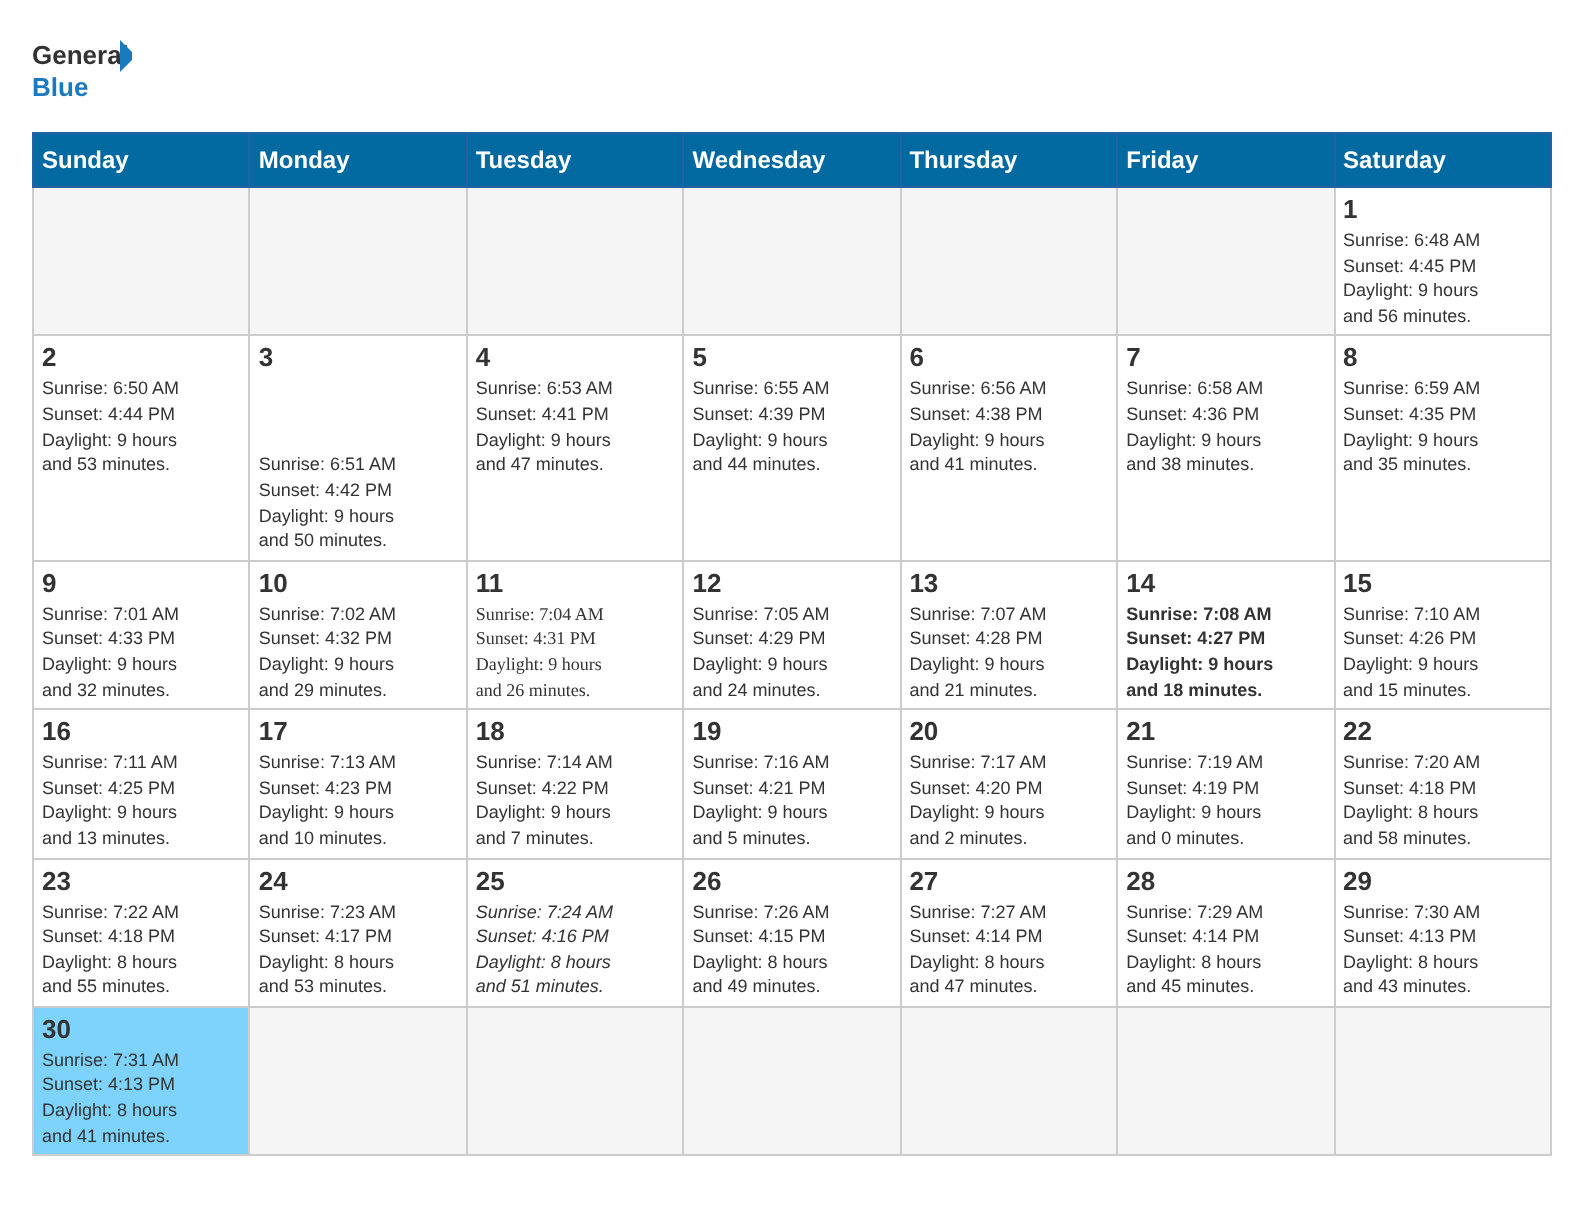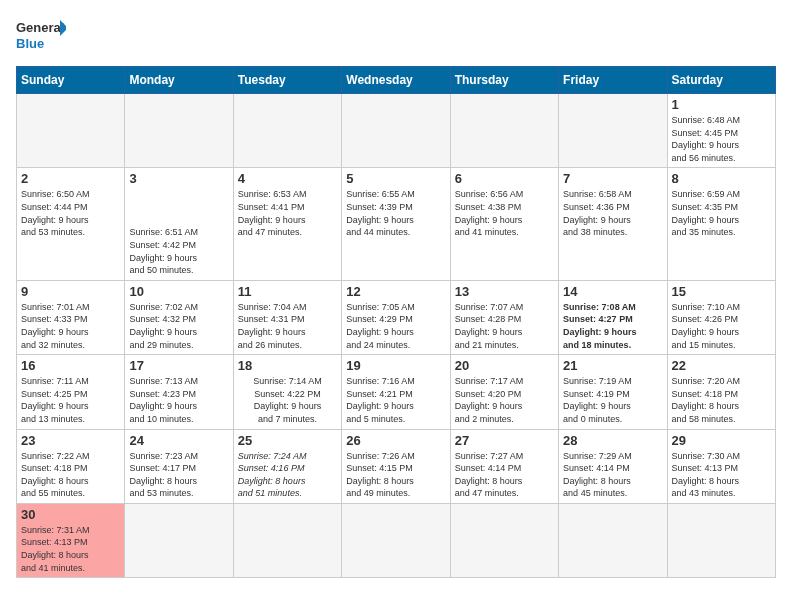--- a/index.html
+++ b/index.html
@@ -66,21 +66,21 @@
       color: #333;
       display: block;
       margin-bottom: 2px;
     }
     .day-info {
       font-size: 9px;
       color: #333;
       line-height: 1.4;
     }
     .last-row td {
-      background: #fca5a5;
+      background: #7dd3fc;
     }
   </style>
 </head>
 <body>
 
 <div class="header">
   <div class="logo">
   <svg width="50" height="40" viewBox="0 0 50 40">
     <text x="0" y="16" font-family="Arial" font-size="13" font-weight="bold" fill="#333">General</text>
     <text x="0" y="32" font-family="Arial" font-size="13" font-weight="bold" fill="#1a7abf">Blue</text>
@@ -182,21 +182,21 @@
         </td>
         <td>
           <span class="day-number">10</span>
           <div class="day-info" style="white-space: pre-line;">Sunrise: 7:02 AM
 Sunset: 4:32 PM
 Daylight: 9 hours
 and 29 minutes.</div>
         </td>
         <td>
           <span class="day-number">11</span>
-          <div class="day-info" style="white-space: pre-line;">Sunrise: 7:04 AM
+          <div class="day-info" style="white-space: pre-line; font-family: Liberation Serif, serif;">Sunrise: 7:04 AM
 Sunset: 4:31 PM
 Daylight: 9 hours
 and 26 minutes.</div>
         </td>
         <td>
           <span class="day-number">12</span>
           <div class="day-info" style="white-space: pre-line;">Sunrise: 7:05 AM
 Sunset: 4:29 PM
 Daylight: 9 hours
 and 24 minutes.</div>
@@ -233,21 +233,21 @@
         </td>
         <td>
           <span class="day-number">17</span>
           <div class="day-info" style="white-space: pre-line;">Sunrise: 7:13 AM
 Sunset: 4:23 PM
 Daylight: 9 hours
 and 10 minutes.</div>
         </td>
         <td>
           <span class="day-number">18</span>
-          <div class="day-info" style="white-space: pre-line; text-align: center;">Sunrise: 7:14 AM
+          <div class="day-info" style="white-space: pre-line;">Sunrise: 7:14 AM
 Sunset: 4:22 PM
 Daylight: 9 hours
 and 7 minutes.</div>
         </td>
         <td>
           <span class="day-number">19</span>
           <div class="day-info" style="white-space: pre-line;">Sunrise: 7:16 AM
 Sunset: 4:21 PM
 Daylight: 9 hours
 and 5 minutes.</div>

